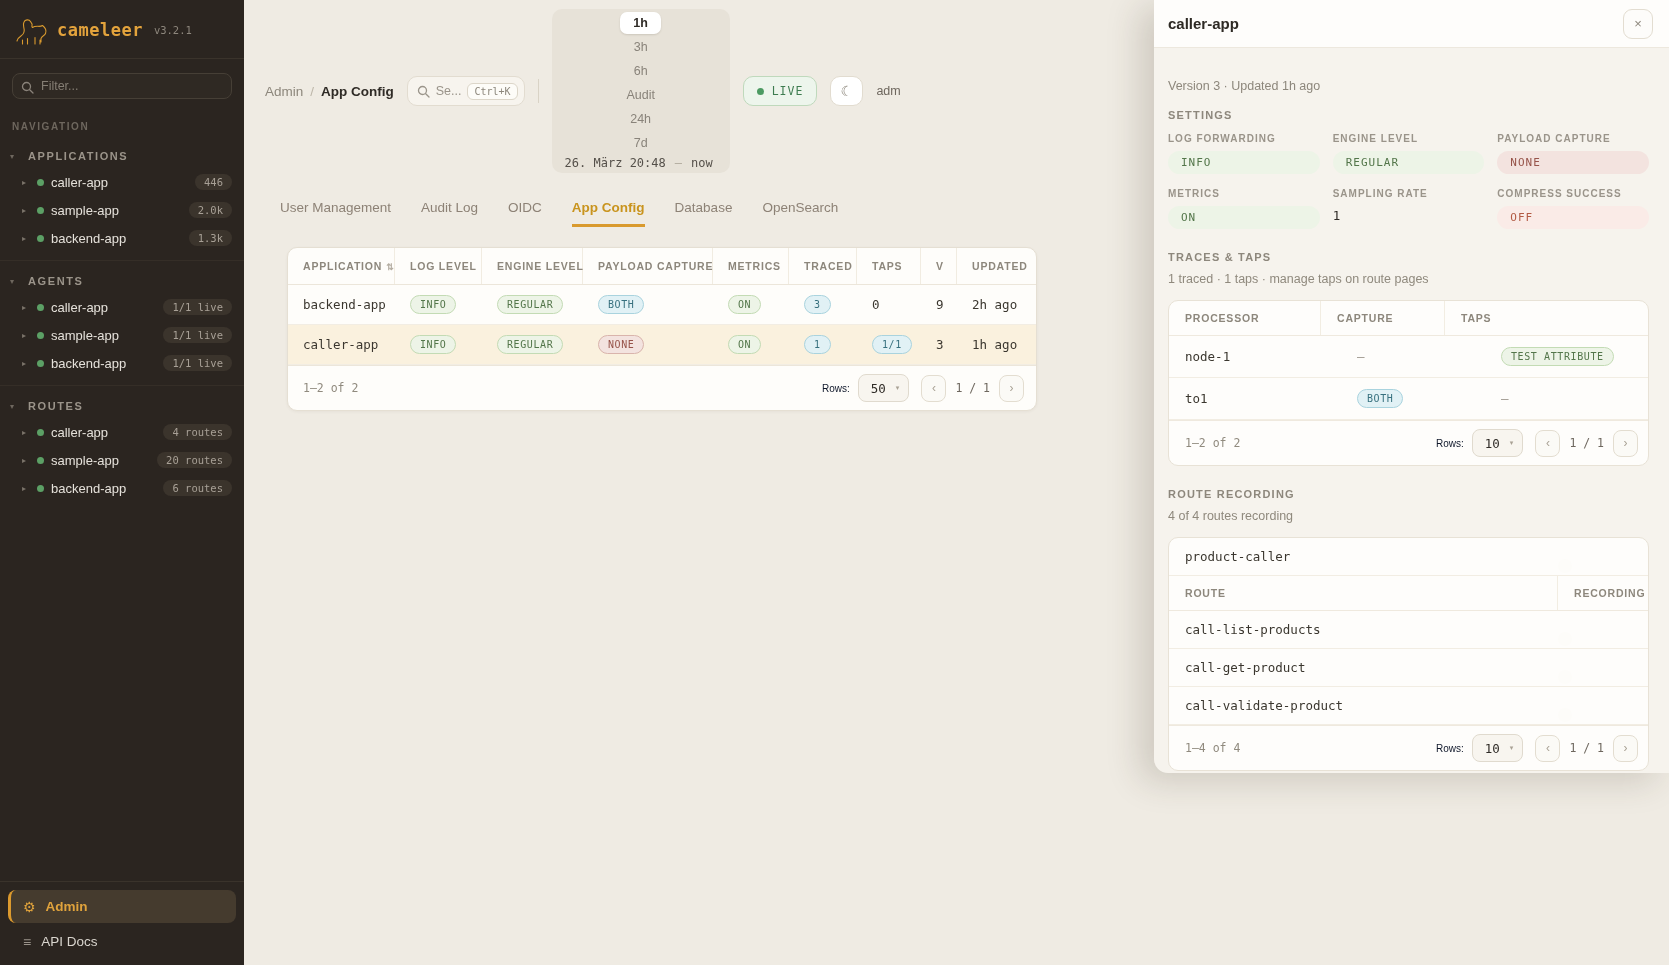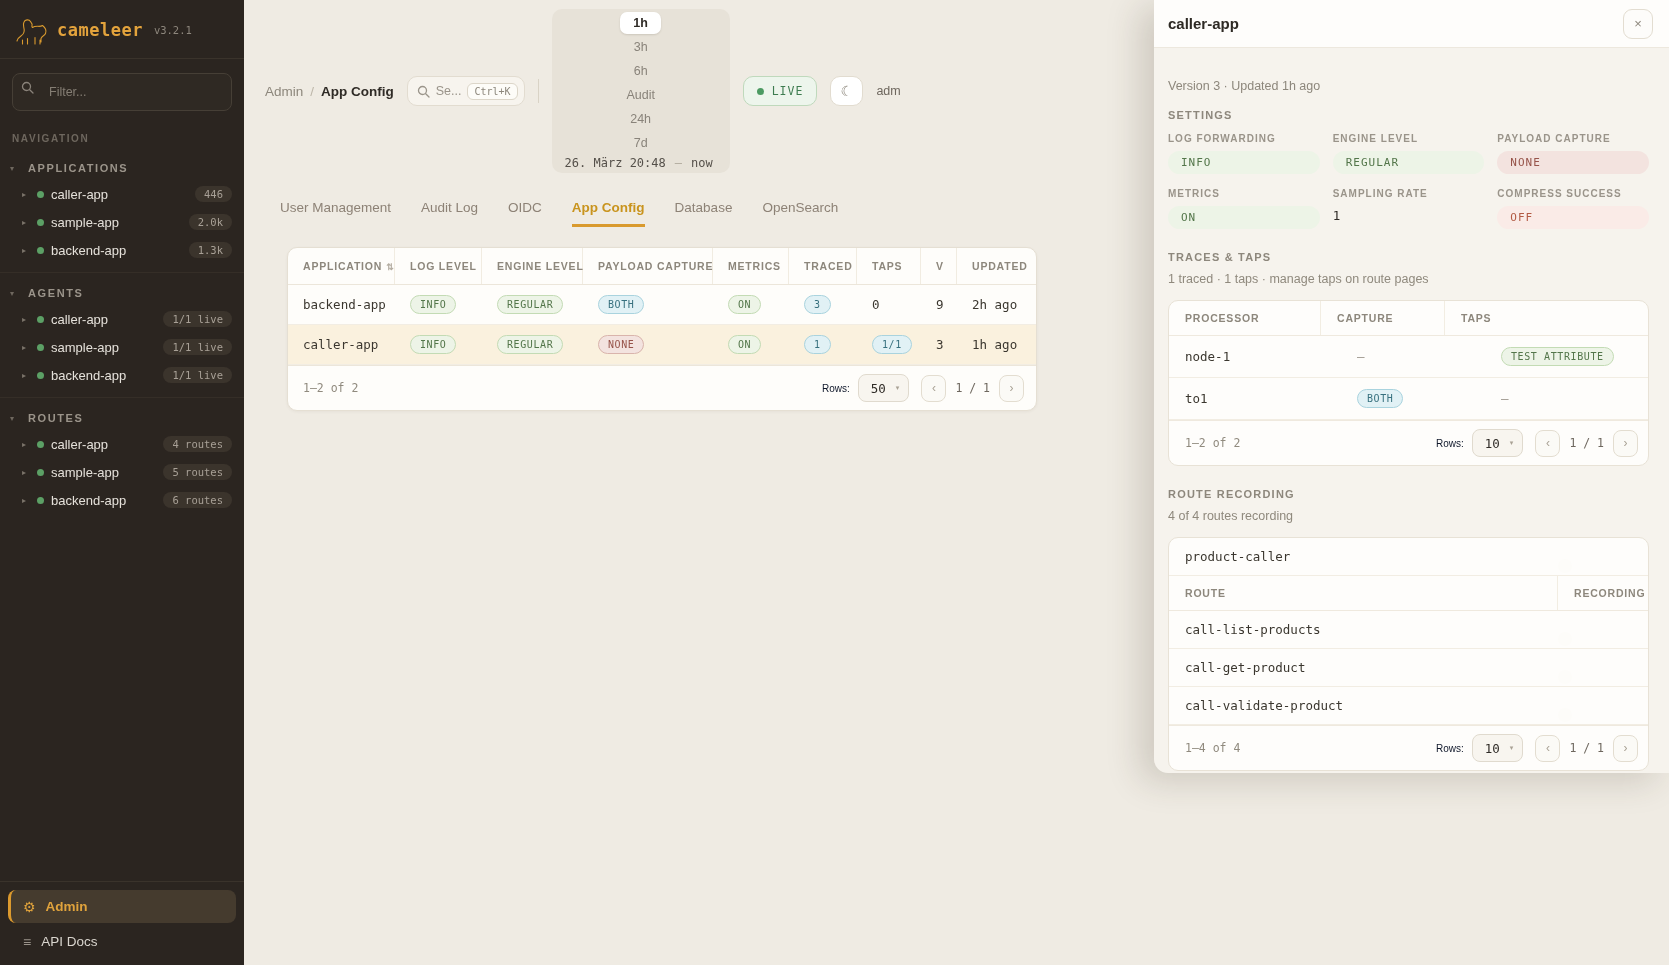--- a/index.html
+++ b/index.html
@@ -17,22 +17,22 @@
     background:#2B2520; display:flex; flex-direction:column;
   }
   .logo-row { display:flex; align-items:center; gap:9px; padding:14px 14px 12px 14px; }
   .logo-row svg { flex:0 0 auto; }
   .brand { font-family:"DejaVu Sans Mono", monospace; font-weight:bold; font-size:17px; color:#E3A33C; letter-spacing:0.5px; }
   .brand-version { font-family:"DejaVu Sans Mono", monospace; font-size:10.5px; color:#8D867C; margin-left:2px; }
   .side-divider { height:1px; background:#3A332B; margin:0; }
   .filter-wrap { margin:14px 12px 6px 12px; position:relative; }
   .filter-wrap svg { position:absolute; left:9px; top:8px; }
   .filter-input {
-    width:100%; height:38px; background:#2F2923; border:1px solid #463F36; border-radius:8px;
-    color:#D8D3CB; font-size:12.5px; padding:0 10px 0 36px; outline:none;
+    width:100%; height:26px; background:#2F2923; border:1px solid #463F36; border-radius:8px;
+    color:#D8D3CB; font-size:12.5px; padding:0 10px 0 28px; outline:none;
   }
   .filter-input::placeholder { color:#857E74; }
   .nav-label { font-size:10px; letter-spacing:1.6px; color:#6E675E; font-weight:bold; padding:16px 14px 4px 12px; }
   .side-section { padding:6px 0 8px 0; }
   .side-section + .side-section { border-top:1px solid #352E27; }
   .section-head { display:flex; align-items:center; gap:8px; padding:8px 12px 6px 10px; cursor:pointer; }
   .section-caret { color:#6E675E; font-size:8px; width:10px; }
   .section-label { font-size:11px; letter-spacing:1.6px; color:#9B948A; font-weight:bold; }
   .side-item { display:flex; align-items:center; gap:7px; padding:6px 12px 6px 22px; cursor:pointer; }
   .item-caret { color:#7A7369; font-size:8px; width:8px; }
@@ -257,21 +257,21 @@
     <div class="side-item">
       <span class="item-caret">▸</span>
       <span class="status-dot"></span>
       <span class="item-name">caller-app</span>
       <span class="side-badge">4 routes</span>
     </div>
     <div class="side-item">
       <span class="item-caret">▸</span>
       <span class="status-dot"></span>
       <span class="item-name">sample-app</span>
-      <span class="side-badge">5 routes</span>
+      <span class="side-badge">20 routes</span>
     </div>
     <div class="side-item">
       <span class="item-caret">▸</span>
       <span class="status-dot"></span>
       <span class="item-name">backend-app</span>
       <span class="side-badge">6 routes</span>
     </div>
   </div>
 
   <div class="side-spacer"></div>

